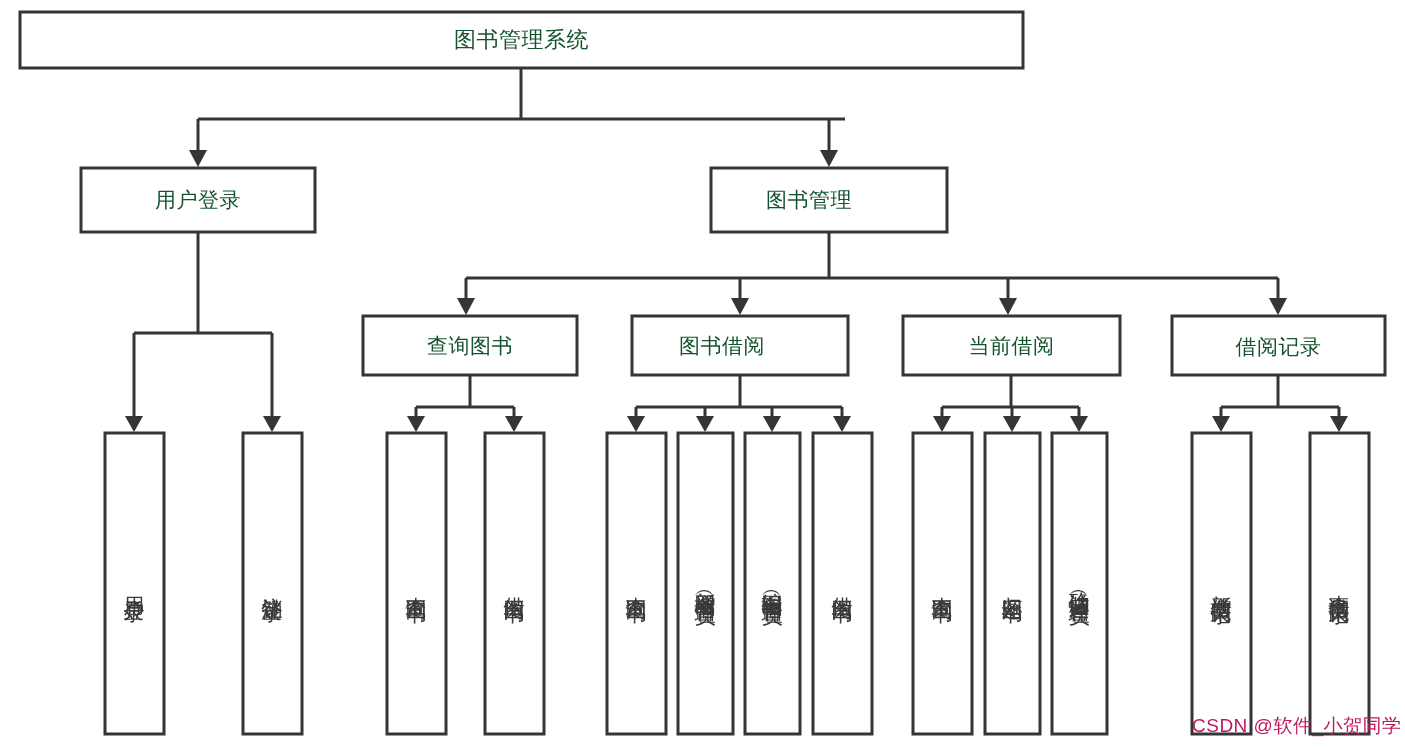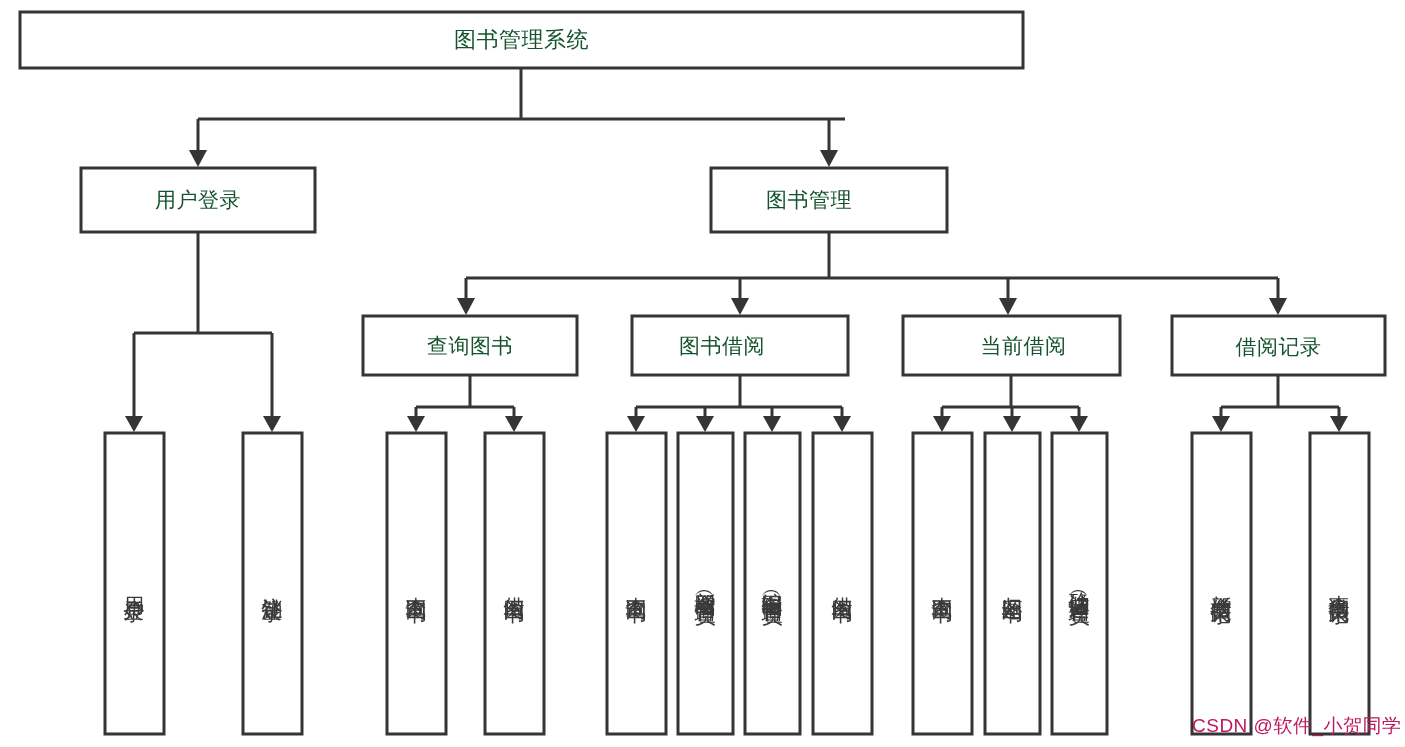--- a/index.html
+++ b/index.html
@@ -192,21 +192,21 @@
   <div class="node-label-h title-label" style="left:20px; top:12px; width:1003px; height:56px;">图书管理系统</div>
 
   <div class="node-label-h" style="left:81px; top:168px; width:234px; height:64px;">用户登录</div>
 
   <div class="node-label-h" style="left:711px; top:168px; width:196px; height:64px;">图书管理</div>
 
   <div class="node-label-h" style="left:363px; top:316px; width:214px; height:59px;">查询图书</div>
 
   <div class="node-label-h" style="left:632px; top:316px; width:180px; height:59px;">图书借阅</div>
 
-  <div class="node-label-h" style="left:903px; top:316px; width:217px; height:59px;padding-left:12px;">当前借阅</div>
+  <div class="node-label-h" style="left:903px; top:316px; width:217px; height:59px;">当前借阅</div>
 
   <div class="node-label-h" style="left:1172px; top:316px; width:213px; height:61px;">借阅记录</div>
 
   <div class="node-label-v" style="left:105px; top:433px; width:59px; height:301px;">用户登录</div>
 
   <div class="node-label-v" style="left:243px; top:433px; width:59px; height:301px;">注销登录</div>
 
   <div class="node-label-v" style="left:387px; top:433px; width:59px; height:301px;">查询图书</div>
 
   <div class="node-label-v" style="left:485px; top:433px; width:59px; height:301px;">借阅图书</div>

